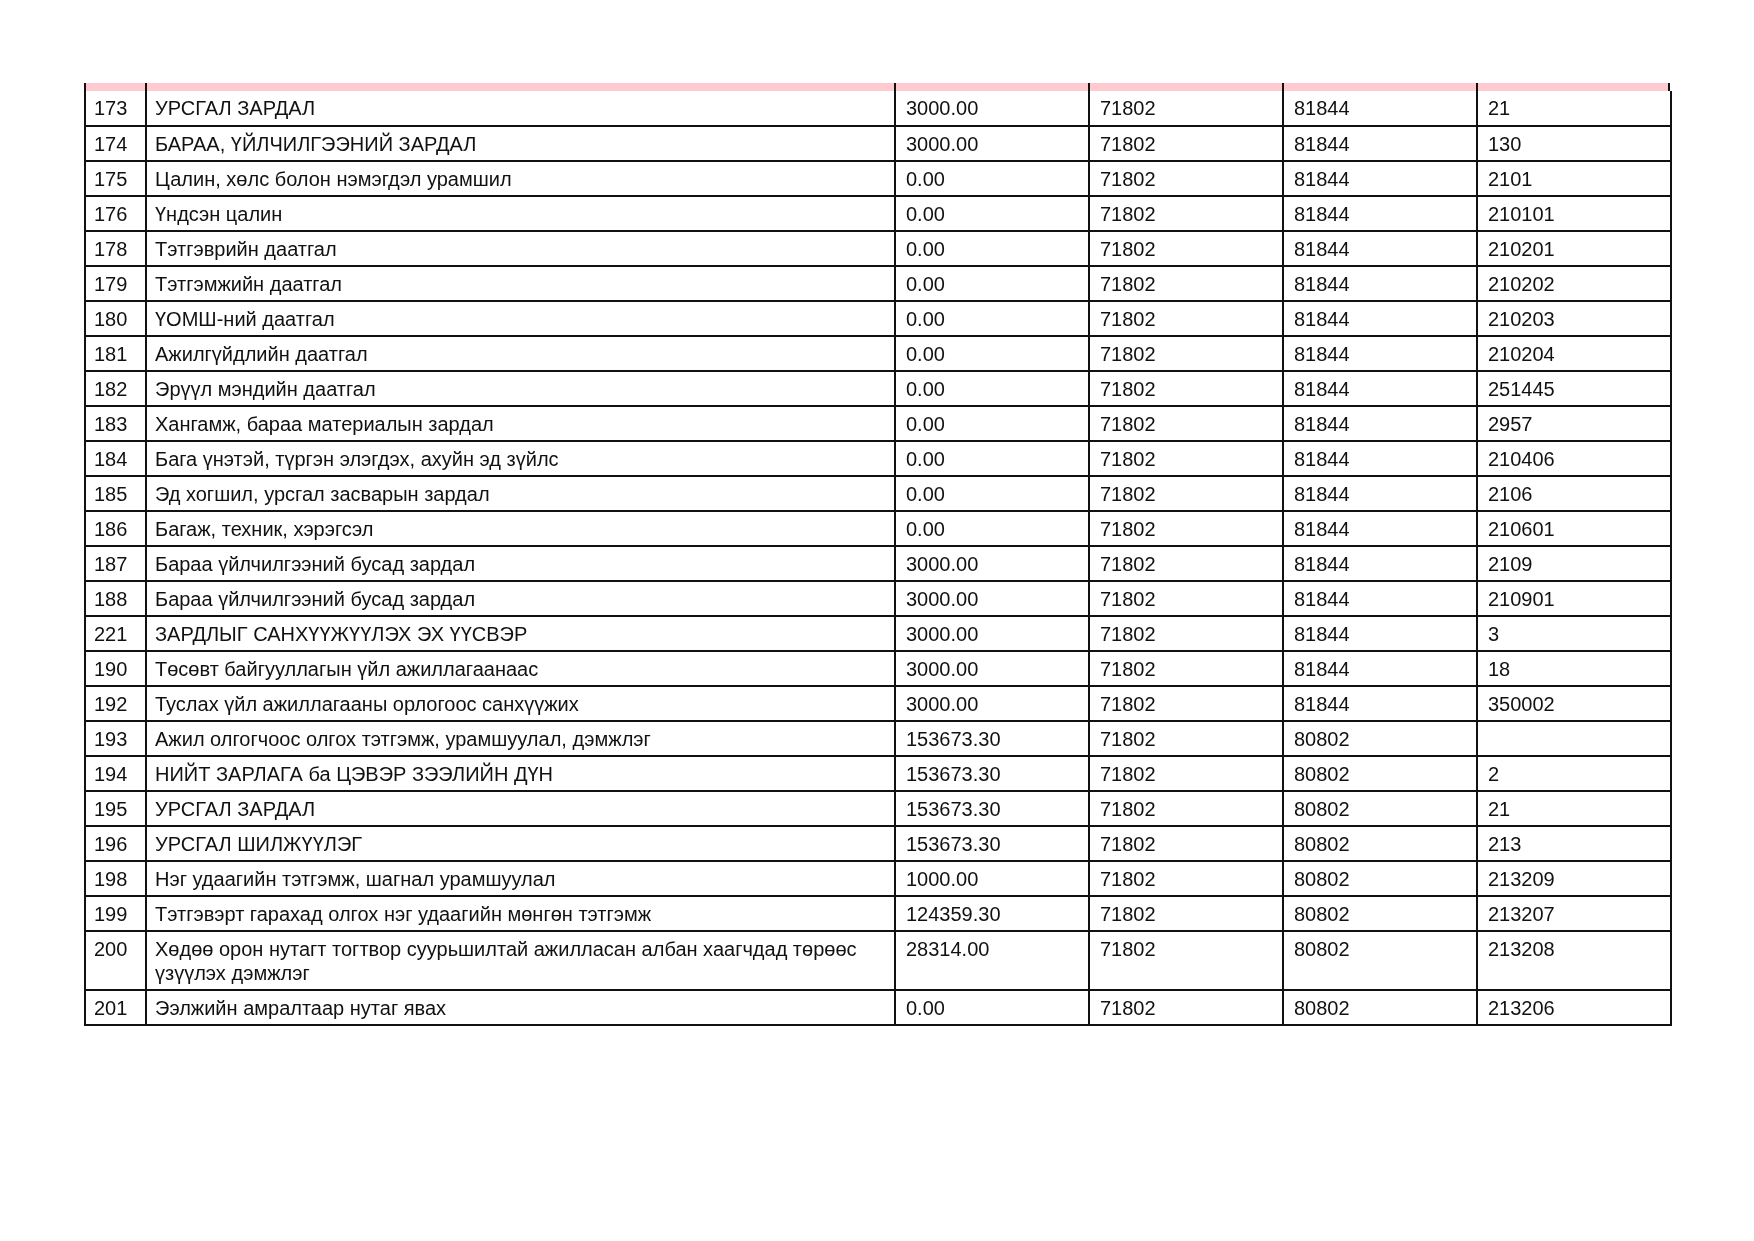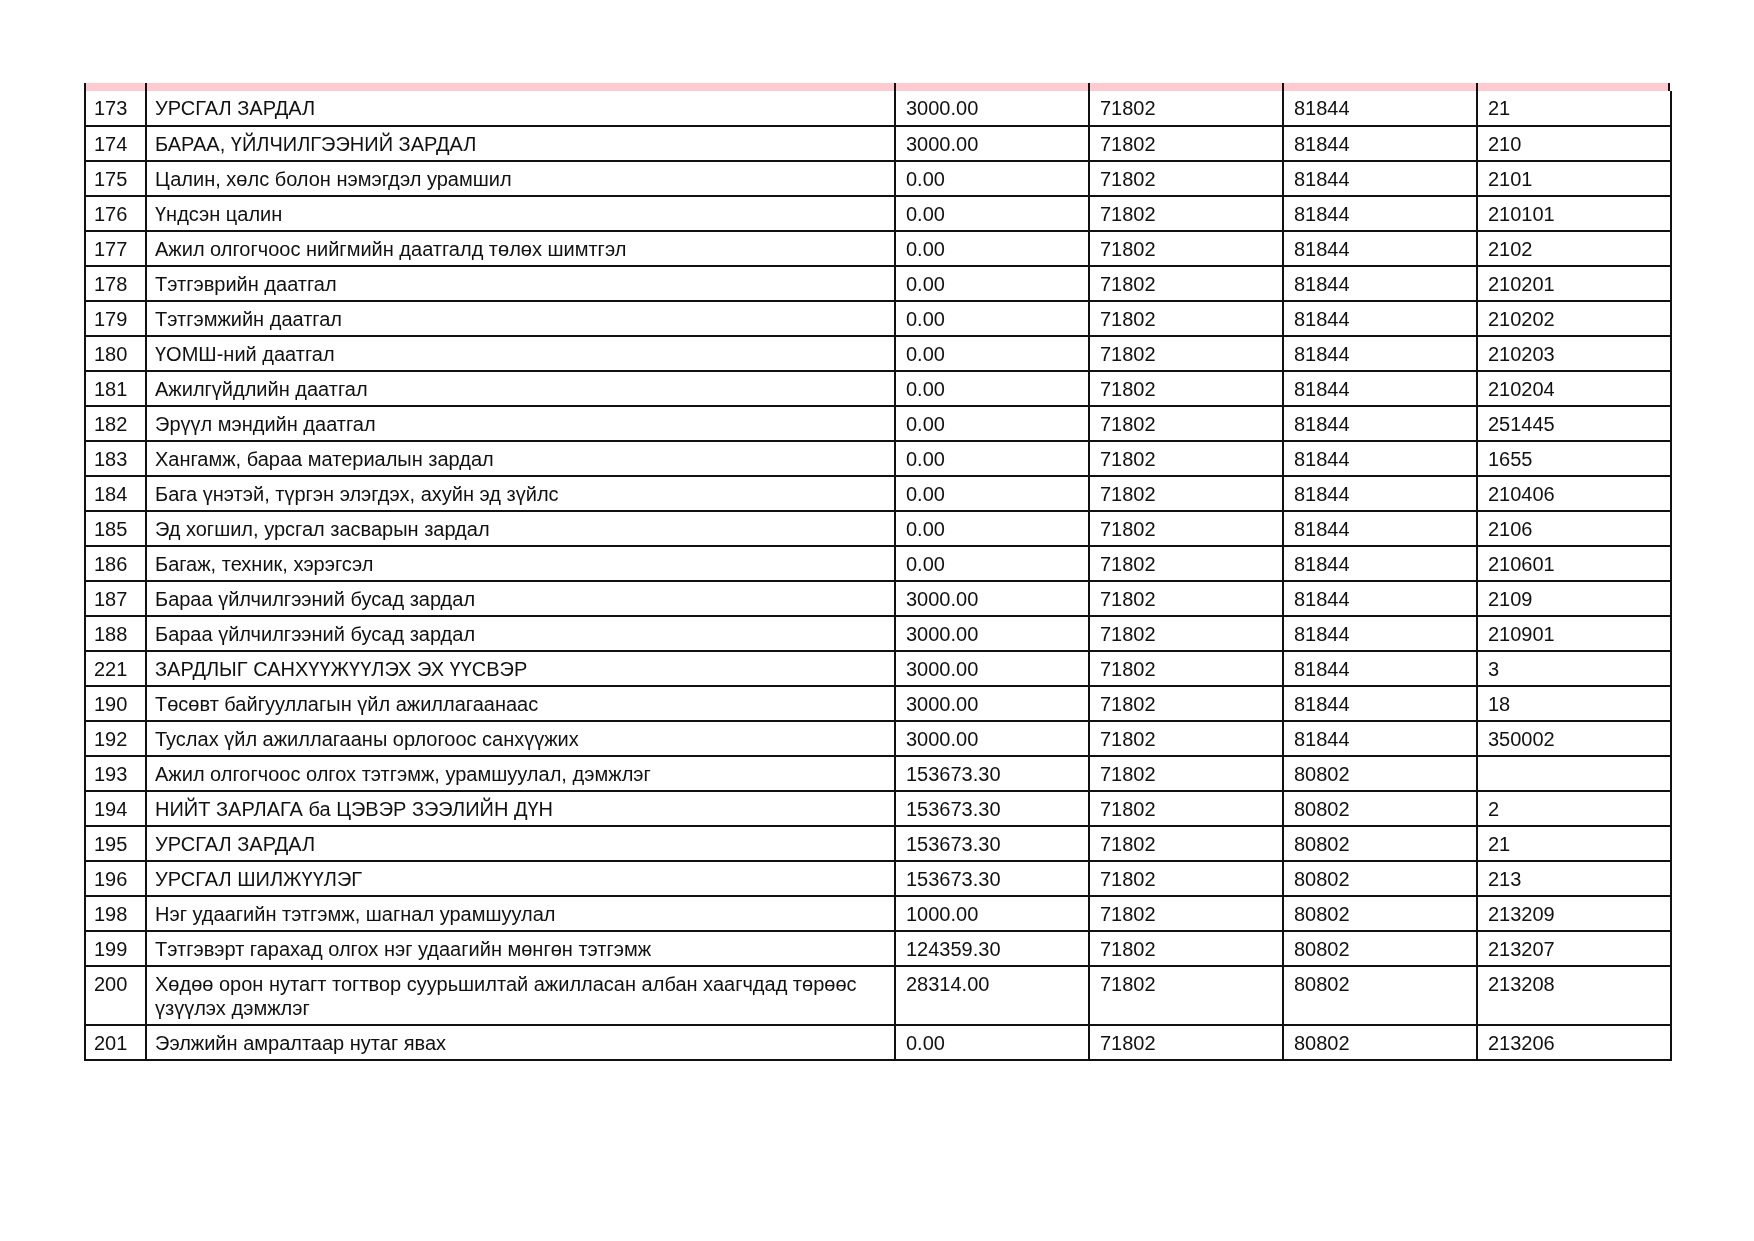--- a/index.html
+++ b/index.html
@@ -97,47 +97,39 @@
             <td class="num-col">71802</td>
             <td class="num-col">81844</td>
             <td class="num-col">21</td>
           </tr>
           <tr>
             <td>174</td>
             <td class="wrap">БАРАА, ҮЙЛЧИЛГЭЭНИЙ ЗАРДАЛ</td>
             <td class="num-col">3000.00</td>
             <td class="num-col">71802</td>
             <td class="num-col">81844</td>
-            <td class="num-col">210</td>
+            <td class="num-col">130</td>
           </tr>
           <tr>
             <td>175</td>
             <td class="wrap">Цалин, хөлс болон нэмэгдэл урамшил</td>
             <td class="num-col">0.00</td>
             <td class="num-col">71802</td>
             <td class="num-col">81844</td>
             <td class="num-col">2101</td>
           </tr>
           <tr>
             <td>176</td>
             <td class="wrap">Үндсэн цалин</td>
             <td class="num-col">0.00</td>
             <td class="num-col">71802</td>
             <td class="num-col">81844</td>
             <td class="num-col">210101</td>
           </tr>
           <tr>
-            <td>177</td>
-            <td class="wrap">Ажил олгогчоос нийгмийн даатгалд төлөх шимтгэл</td>
-            <td class="num-col">0.00</td>
-            <td class="num-col">71802</td>
-            <td class="num-col">81844</td>
-            <td class="num-col">2102</td>
-          </tr>
-          <tr>
             <td>178</td>
             <td class="wrap">Тэтгэврийн даатгал</td>
             <td class="num-col">0.00</td>
             <td class="num-col">71802</td>
             <td class="num-col">81844</td>
             <td class="num-col">210201</td>
           </tr>
           <tr>
             <td>179</td>
             <td class="wrap">Тэтгэмжийн даатгал</td>
@@ -169,21 +161,21 @@
             <td class="num-col">71802</td>
             <td class="num-col">81844</td>
             <td class="num-col">251445</td>
           </tr>
           <tr>
             <td>183</td>
             <td class="wrap">Хангамж, бараа материалын зардал</td>
             <td class="num-col">0.00</td>
             <td class="num-col">71802</td>
             <td class="num-col">81844</td>
-            <td class="num-col">1655</td>
+            <td class="num-col">2957</td>
           </tr>
           <tr>
             <td>184</td>
             <td class="wrap">Бага үнэтэй, түргэн элэгдэх, ахуйн эд зүйлс</td>
             <td class="num-col">0.00</td>
             <td class="num-col">71802</td>
             <td class="num-col">81844</td>
             <td class="num-col">210406</td>
           </tr>
           <tr>

